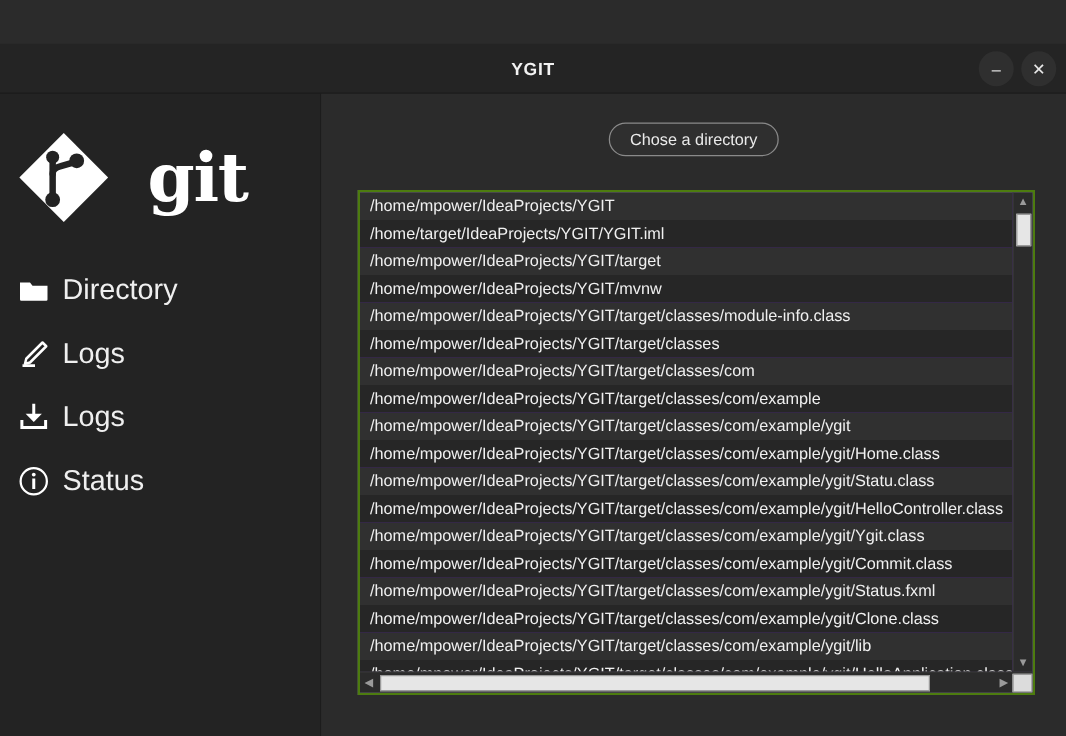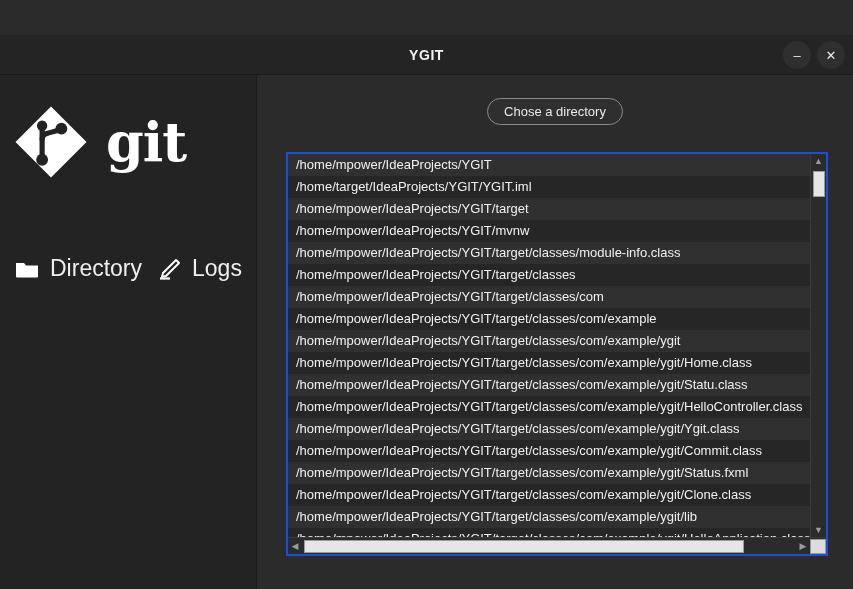--- a/index.html
+++ b/index.html
@@ -77,36 +77,36 @@
     background: #232323;
     border-right: 1px solid #1c1c1c;
     padding-top: 30px;
     display: flex;
     flex-direction: column;
   }
 
   #brand {
     display: flex;
     align-items: center;
-    gap: 18px;
+    gap: 30px;
     padding-left: 14px;
-    margin-bottom: 64px;
+    margin-bottom: 27px;
     height: 74px;
   }
   #brand-logo { width: 74px; height: 74px; flex: none; }
   #brand-text {
     color: #ffffff;
     font-family: "DejaVu Serif", serif;
     font-size: 54px;
     font-weight: bold;
     line-height: 1;
     letter-spacing: -1px;
   }
 
-  #nav { display: flex; flex-direction: row; justify-content: space-between; }
+  #nav { display: flex; flex-direction: column; justify-content: space-between; }
   .nav-item {
     display: flex;
     align-items: center;
     gap: 10px;
     height: 51px;
     padding-left: 14px;
     cursor: pointer;
   }
   .nav-icon {
     width: 26px;
@@ -149,21 +149,21 @@
     justify-content: center;
   }
 
   
   #list-panel {
     position: absolute;
     left: 29px;
     top: 77px;
     width: 542px;
     height: 404px;
-    border: 2px solid #1d4ed8;
+    border: 2px solid #4d7c0f;
     background: #4c1d95;
     display: flex;
     flex-direction: column;
     overflow: hidden;
   }
   #list-body {
     flex: 1;
     display: flex;
     min-height: 0;
   }

